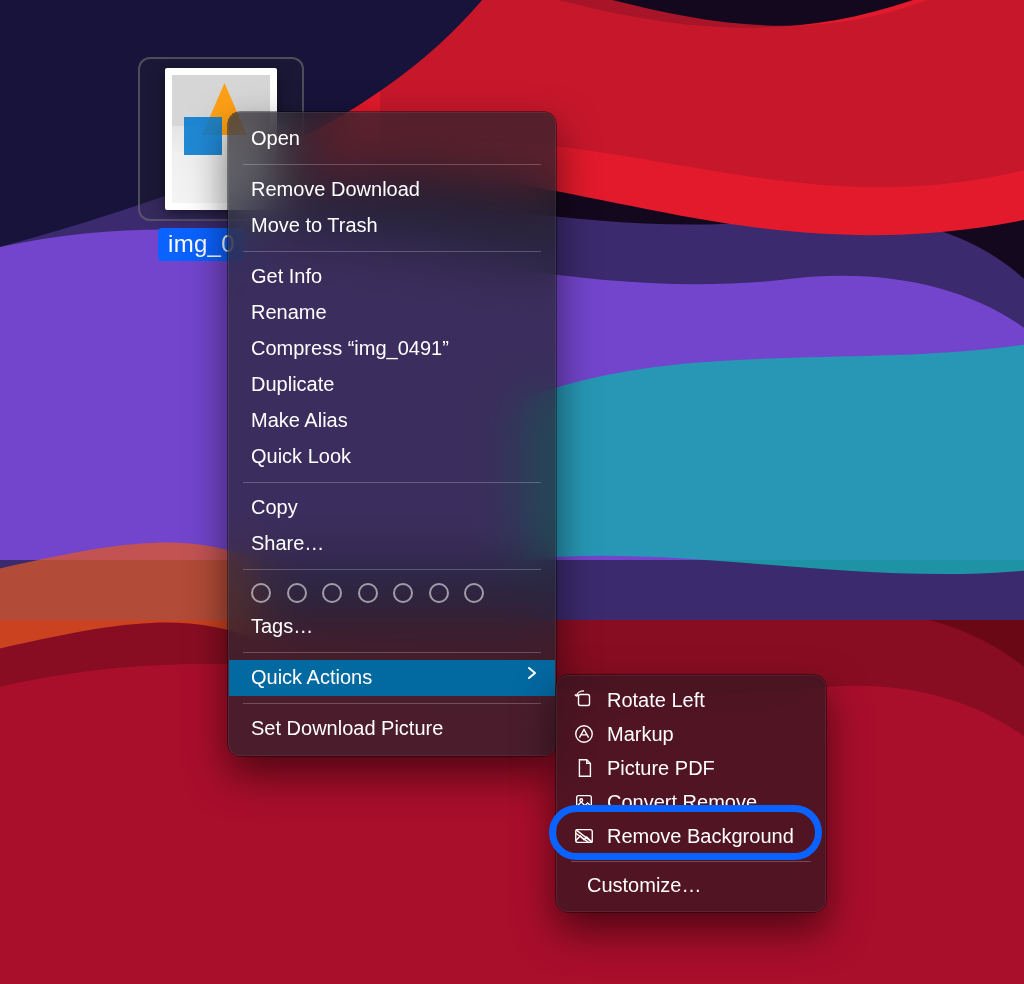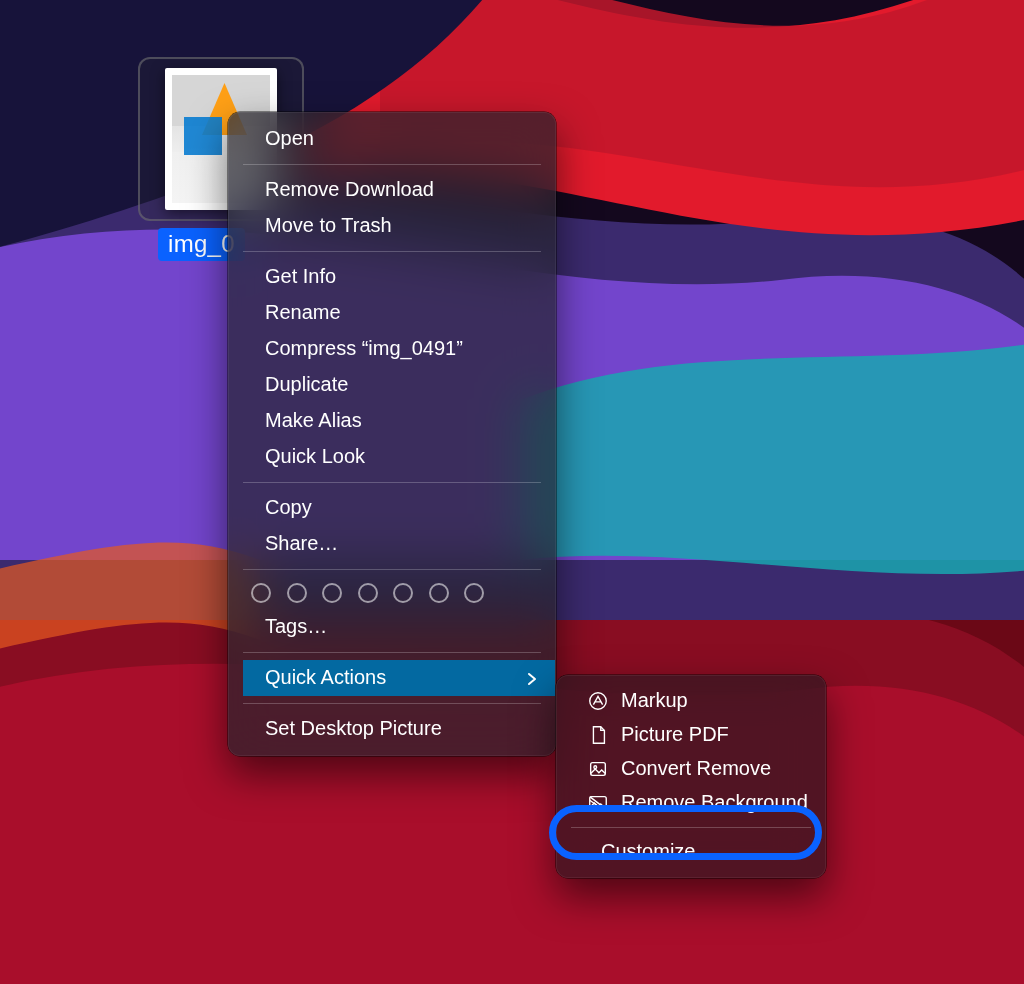--- a/index.html
+++ b/index.html
@@ -102,22 +102,21 @@
     left: 228px;
     top: 112px;
     width: 326px;
   }
   .menu .item {
     position: relative;
     padding: 6px 18px 7px 22px;
     line-height: 1.15;
     white-space: nowrap;
     display:flex;
-    align-items:flex-end;
-    margin-left:14px;
+    align-items:flex-start;
   }
   .menu .item .chev {
     margin-left: auto;
     font-size: 14px;
     color: rgba(255,255,255,0.95);
   }
   .menu .item.highlight {
     background: #0369a1;
   }
   .menu .sep {
@@ -276,26 +275,36 @@
       <span class="chev">
         <svg width="10" height="14" viewBox="0 0 10 14">
             <path d="M2 2 L8 7 L2 12" stroke="#fff" stroke-width="2" fill="none" stroke-linecap="round" stroke-linejoin="round"></path>
           </svg>
       </span>
     </div>
 
     <div class="sep"></div>
 
     <div class="item">
-      <span>Set Desktop Picture</span>
+      <span>Set Download Picture</span>
     </div>
   </div>
 
   <div class="menu sub">
 
+    <div class="item">
+      <span class="subicon">
+        <svg viewBox="0 0 24 24">
+            <rect x="6" y="6" width="12" height="12" rx="2"></rect>
+            <path d="M4 8 C 4 4, 8 2, 12 2"></path>
+            <path d="M4 8 l -2 -2 M4 8 l 2 -2"></path>
+          </svg>
+      </span>
+      <span>Rotate Left</span>
+    </div>
 
     <div class="item">
       <span class="subicon">
         <svg viewBox="0 0 24 24">
             <circle cx="12" cy="12" r="9"></circle>
             <path d="M7 16 L12 7 L17 16 M9 13 L15 13"></path>
           </svg>
       </span>
       <span>Markup</span>
     </div>

